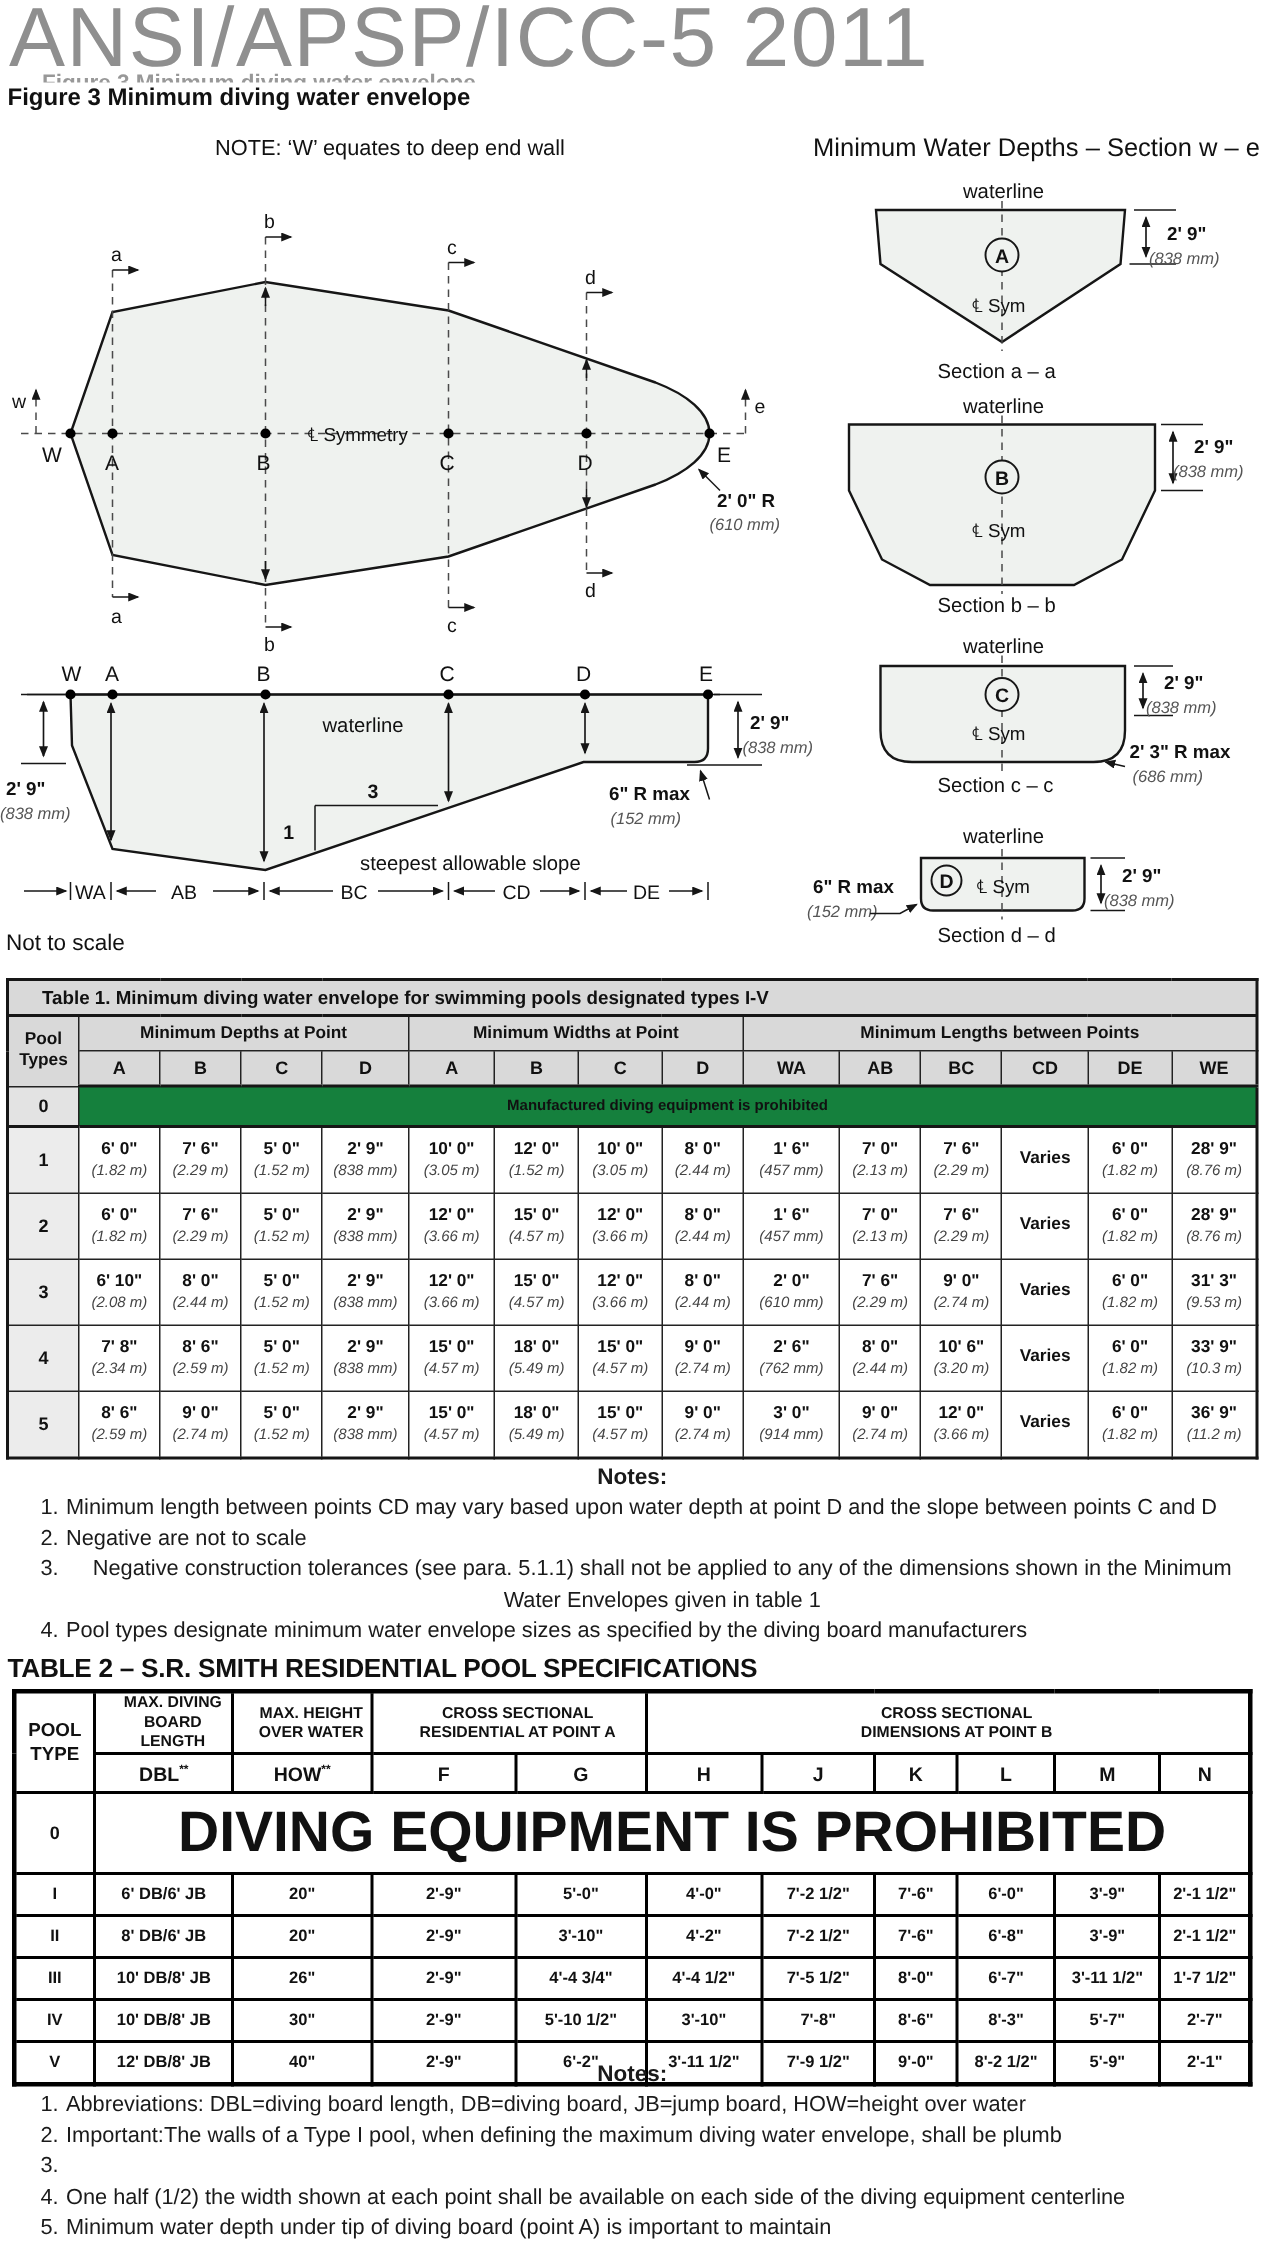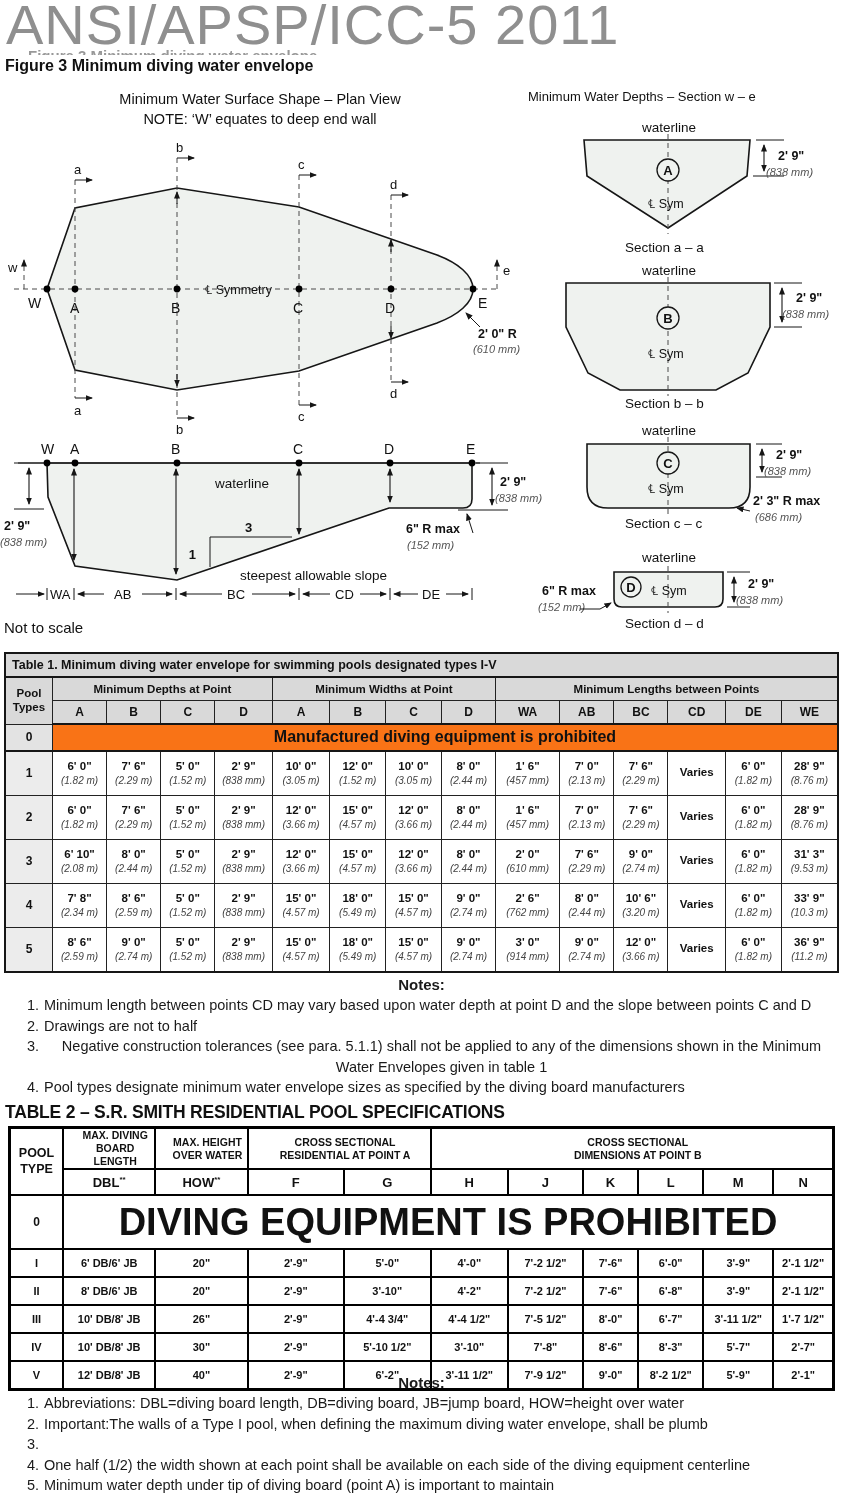--- a/index.html
+++ b/index.html
@@ -5,46 +5,46 @@
   html,body{margin:0;padding:0;background:#fff;}
   .page{position:relative;width:843px;height:1500px;background:#fff;overflow:hidden;
         font-family:"Liberation Sans",sans-serif;color:#111;}
   .abs{position:absolute;}
   
   .doc-title{left:6px;top:-8px;font-size:56px;color:#8f8f8f;letter-spacing:1px;white-space:nowrap;}
   .ghost{left:28px;top:47px;height:8px;width:420px;overflow:hidden;opacity:.55;color:#444;
          font-weight:bold;font-size:15px;line-height:17px;}
   .fig-caption{left:5px;top:57px;font-weight:bold;font-size:16px;}
   .plan-head{left:30px;top:89px;width:460px;text-align:center;font-size:14.5px;line-height:1.4;}
-  .sect-head{left:528px;top:89px;width:312px;text-align:left;font-size:13px;}
+  .sect-head{left:528px;top:89px;width:312px;text-align:right;font-size:17px;}
   
   svg text{font-family:"Liberation Sans",sans-serif;fill:#111;}
   .pool{fill:#eff2ef;stroke:#161616;stroke-width:1.6;}
   .dash{stroke:#4a4a4a;stroke-width:1;stroke-dasharray:5 4;fill:none;}
   .dim{stroke:#161616;stroke-width:1.1;fill:none;}
   .thin{stroke:#161616;stroke-width:1;fill:none;}
   .lbl{font-size:13px;}
   .lbl-b{font-size:13px;font-weight:bold;}
   .pts{font-size:14px;}
   .dimtxt{font-size:12.5px;font-weight:bold;}
   .metric{font-size:11px;font-style:italic;fill:#555;}
   .secname{font-size:13.5px;}
   .cl{font-size:12.5px;}
   
   .t1-wrap{left:4px;top:652px;width:835px;}
   table{border-collapse:collapse;width:100%;table-layout:fixed;}
   .t1 td,.t1 th{border:1px solid #222;padding:0;text-align:center;vertical-align:middle;}
   .t1{border:2px solid #161616;font-size:11.5px;}
   .t1-title{background:#d9d9d9;text-align:left !important;font-weight:bold;font-size:12.5px;
-            padding:4px 6px !important;border-bottom:2px solid #161616 !important;}
+            padding:4px 22px !important;border-bottom:2px solid #161616 !important;}
   .t1-group th{background:#d9d9d9;font-size:11.5px;height:22px;}
   .t1-sub th{background:#d9d9d9;font-size:12px;height:22px;border-bottom:2px solid #161616;}
   .t1-pooltypes{background:#d9d9d9;font-size:12px;line-height:1.2;}
   .t1-row0 th{background:#e3e3e3;font-size:12px;height:25px;border-bottom:2px solid #161616;}
-  .t1-row0 td{background:#f97316;font-weight:bold;font-size:16px;border-bottom:2px solid #161616;margin-top:32px;}
+  .t1-row0 td{background:#15803d;font-weight:bold;font-size:10px;border-bottom:2px solid #161616;margin-top:32px;}
   .t1 tbody th{background:#ececec;font-weight:bold;font-size:12px;}
   .t1 tbody td{height:43px;background:#fff;}
   .t1 .v{font-weight:bold;font-size:11.5px;line-height:1.35;}
   .t1 .m{font-style:italic;font-size:10px;color:#444;line-height:1.2;}
   
   .notes{left:4px;top:976px;width:835px;font-size:14.5px;color:#1a1a1a;text-align:center;}
   .notes2{top:1374px;}
   .notes h3{margin:0 0 2px 0;font-size:15px;}
   .notes ol{margin:0;padding:0;list-style:none;}
   .notes li{display:flex;line-height:1.42;}
@@ -66,21 +66,20 @@
 </head>
 <body>
 
 <div class="page">
 
   <div class="abs doc-title">ANSI/APSP/ICC-5 2011</div>
   <div class="abs ghost">Figure 3 Minimum diving water envelope</div>
   <div class="abs fig-caption">Figure 3 Minimum diving water envelope</div>
 
   <div class="abs plan-head">
-    <div>Minimum Water Surface Shape – Plan View</div>
     <div>NOTE: ‘W’ equates to deep end wall</div>
   </div>
   <div class="abs sect-head">Minimum Water Depths – Section w – e</div>
 
   <svg class="abs" style="left:0;top:120px" width="545" height="317" viewBox="0 0 545 317">
     <defs>
       <marker id="ah" markerWidth="9" markerHeight="8" refX="6.5" refY="3" orient="auto-start-reverse" markerUnits="userSpaceOnUse">
           <path d="M0,0 L7.5,3 L0,6 Z" fill="#161616"></path>
         </marker>
     </defs>
@@ -624,21 +623,21 @@
 
   <div class="abs notes">
     <h3>Notes:</h3>
     <ol>
         <li>
           <span class="num">1.</span>
           <span>Minimum length between points CD may vary based upon water depth at point D and the slope between points C and D</span>
         </li>
         <li>
           <span class="num">2.</span>
-          <span>Drawings are not to half</span>
+          <span>Negative are not to scale</span>
         </li>
         <li>
           <span class="num">3.</span>
           <span>Negative construction tolerances (see para. 5.1.1) shall not be applied to any of the dimensions shown in the Minimum Water Envelopes given in table 1</span>
         </li>
         <li>
           <span class="num">4.</span>
           <span>Pool types designate minimum water envelope sizes as specified by the diving board manufacturers</span>
         </li>
       </ol>

